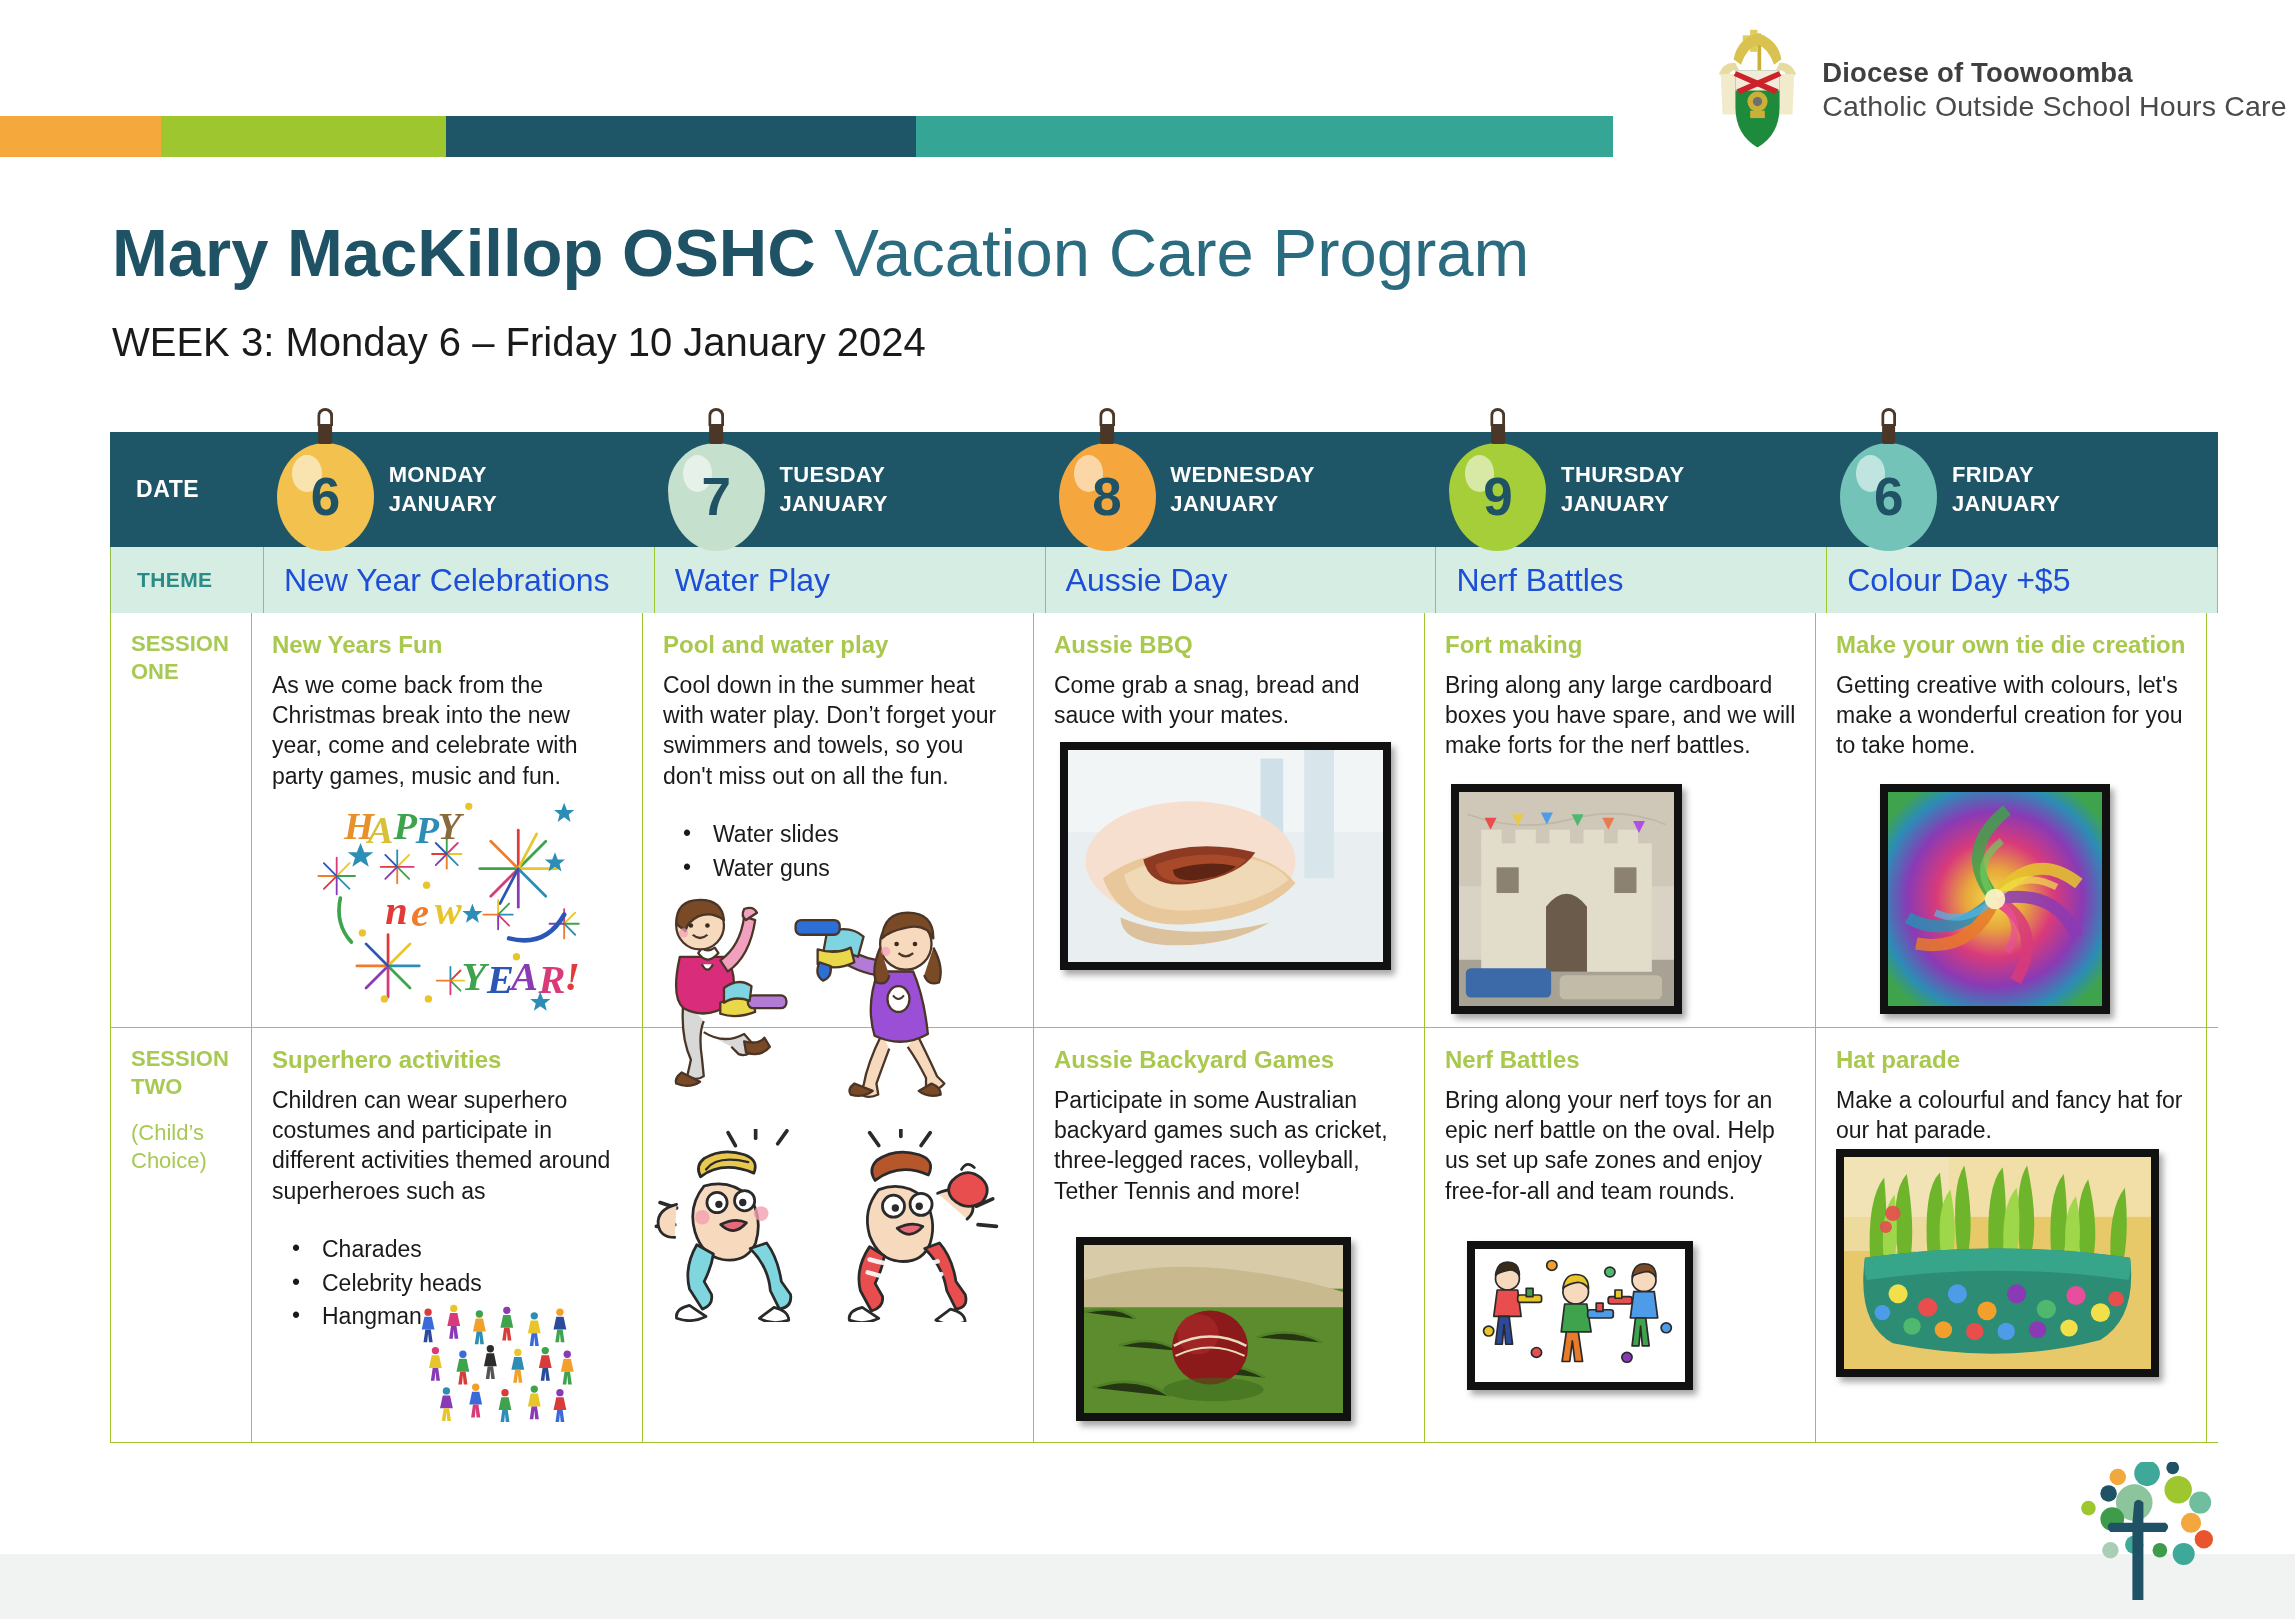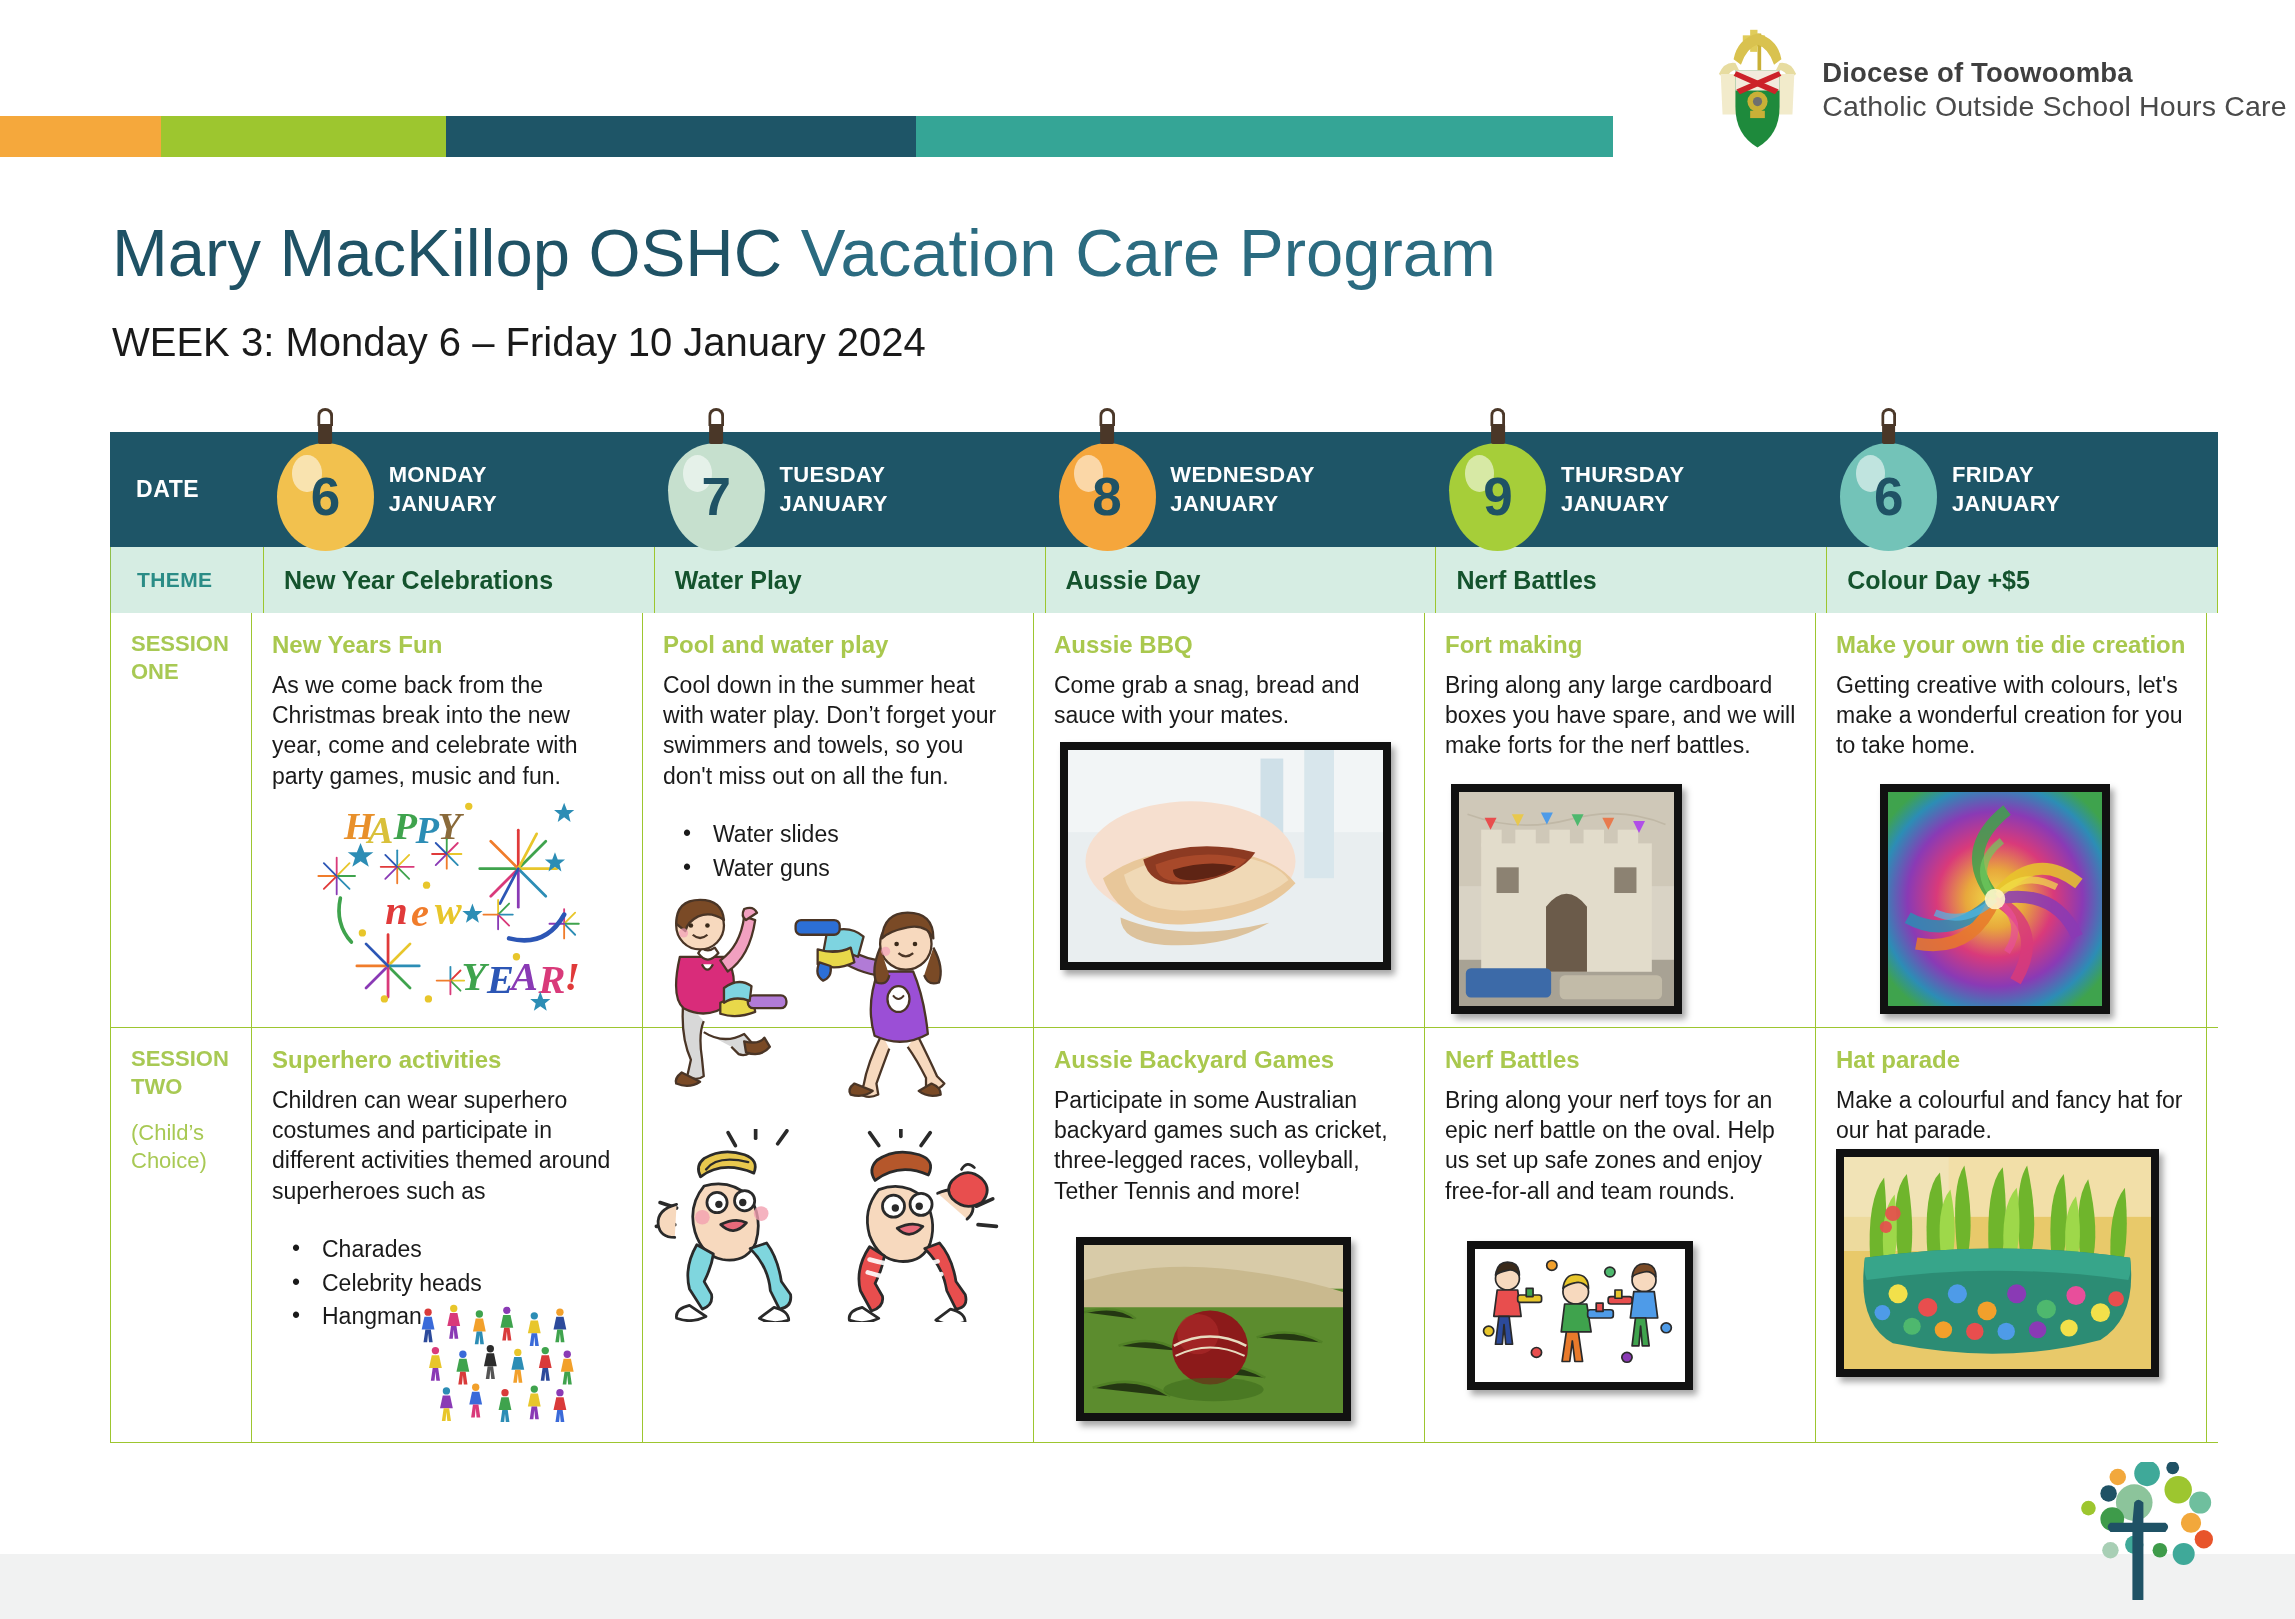--- a/index.html
+++ b/index.html
@@ -21,21 +21,21 @@
 
   
   .logo-block { position:absolute; right:9.2px; top:26px; display:flex; align-items:center; gap:13px; }
   .crest { width:103px; height:129px; position:relative; flex:0 0 auto; }
   .logo-text { line-height:1.18; }
   .logo-l1 { font-size:27.5px; font-weight:bold; color:#3f3f3f; letter-spacing:0.2px; }
   .logo-l2 { font-size:28.5px; color:#4a4a4a; letter-spacing:0.2px; }
 
   
   .title { position:absolute; left:112px; top:219px; font-size:67px; line-height:1; white-space:nowrap; }
-  .title .bold { font-weight:normal; color:#1F5265; }
+  .title .bold { font-weight:bold; color:#1F5265; }
   .title .light { color:#2B6B80; }
   .subtitle { position:absolute; left:112px; top:320px; font-size:40px; color:#1a1a1a; white-space:nowrap; }
 
   
   .tbl { position:absolute; left:110px; top:432px; width:2108px; }
 
   .row { display:flex; }
   .cell { position:relative; }
 
   
@@ -57,21 +57,21 @@
   .ball.drop { border-radius:50% 50% 50% 50% / 44% 44% 56% 56%; transform:rotate(0deg); }
   .ball .sheen { position:absolute; left:16%; top:12%; width:30%; height:34%; background:rgba(255,255,255,.55); border-radius:50%; }
 
   
   .theme { background:#D6EDE3; height:66px; }
   .theme .cell { display:flex; align-items:center; border-right:1.8px solid #9DC62F; }
   .theme .cell:first-child { border-left:1.8px solid #8FBF4A; }
   .theme .c-date { width:154px; padding-left:26px; }
   .theme .c-day  { width:391px; padding-left:20px; }
   .theme-lbl { color:#2A8C86; font-size:21px; font-weight:bold; letter-spacing:0.4px; }
-  .theme-val { color:#14532d; font-size:25px; font-weight:bold; }
+  .theme-val { color:#1d4ed8; font-size:32px; font-weight:normal; }
 
   
   .sess { background:#fff; }
   .sess .cell { border-right:1.8px solid #9DC62F; padding:16.5px 18.4px 9.2px 20px; }
   .sess .cell:first-child { border-left:1.8px solid #9DC62F; padding-left:20px; }
   .sess .c-date { width:142px; }
   .sess .c-day  { width:391px; }
   .s1 { height:415px; border-bottom:1.8px solid #9DC62F; }
   .s2 { height:415px; border-bottom:1.8px solid #9DC62F; }
   .sess-lbl { color:#A8C954; font-size:22px; font-weight:bold; line-height:1.28; }

